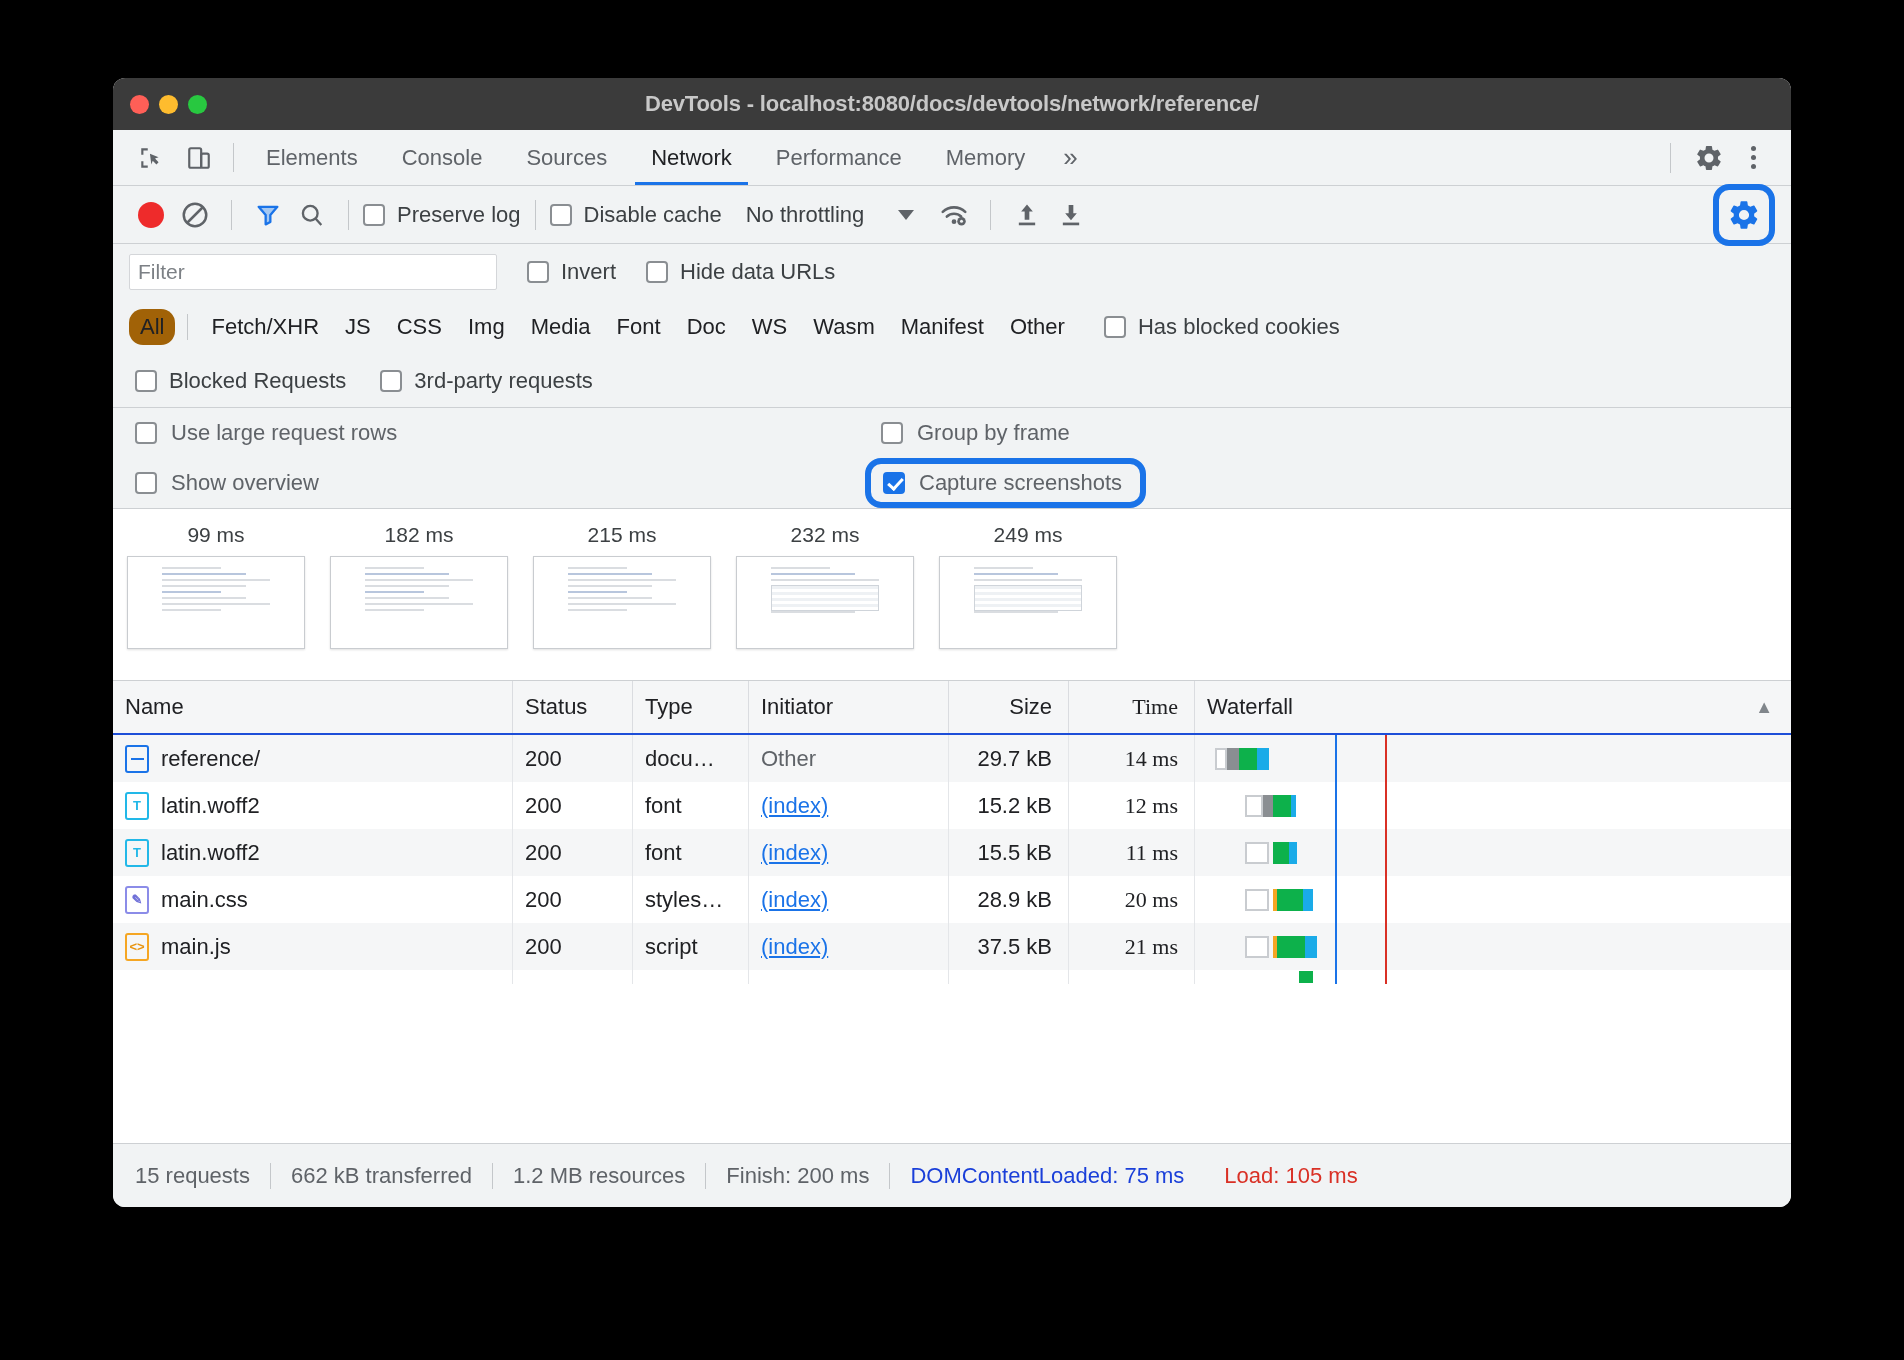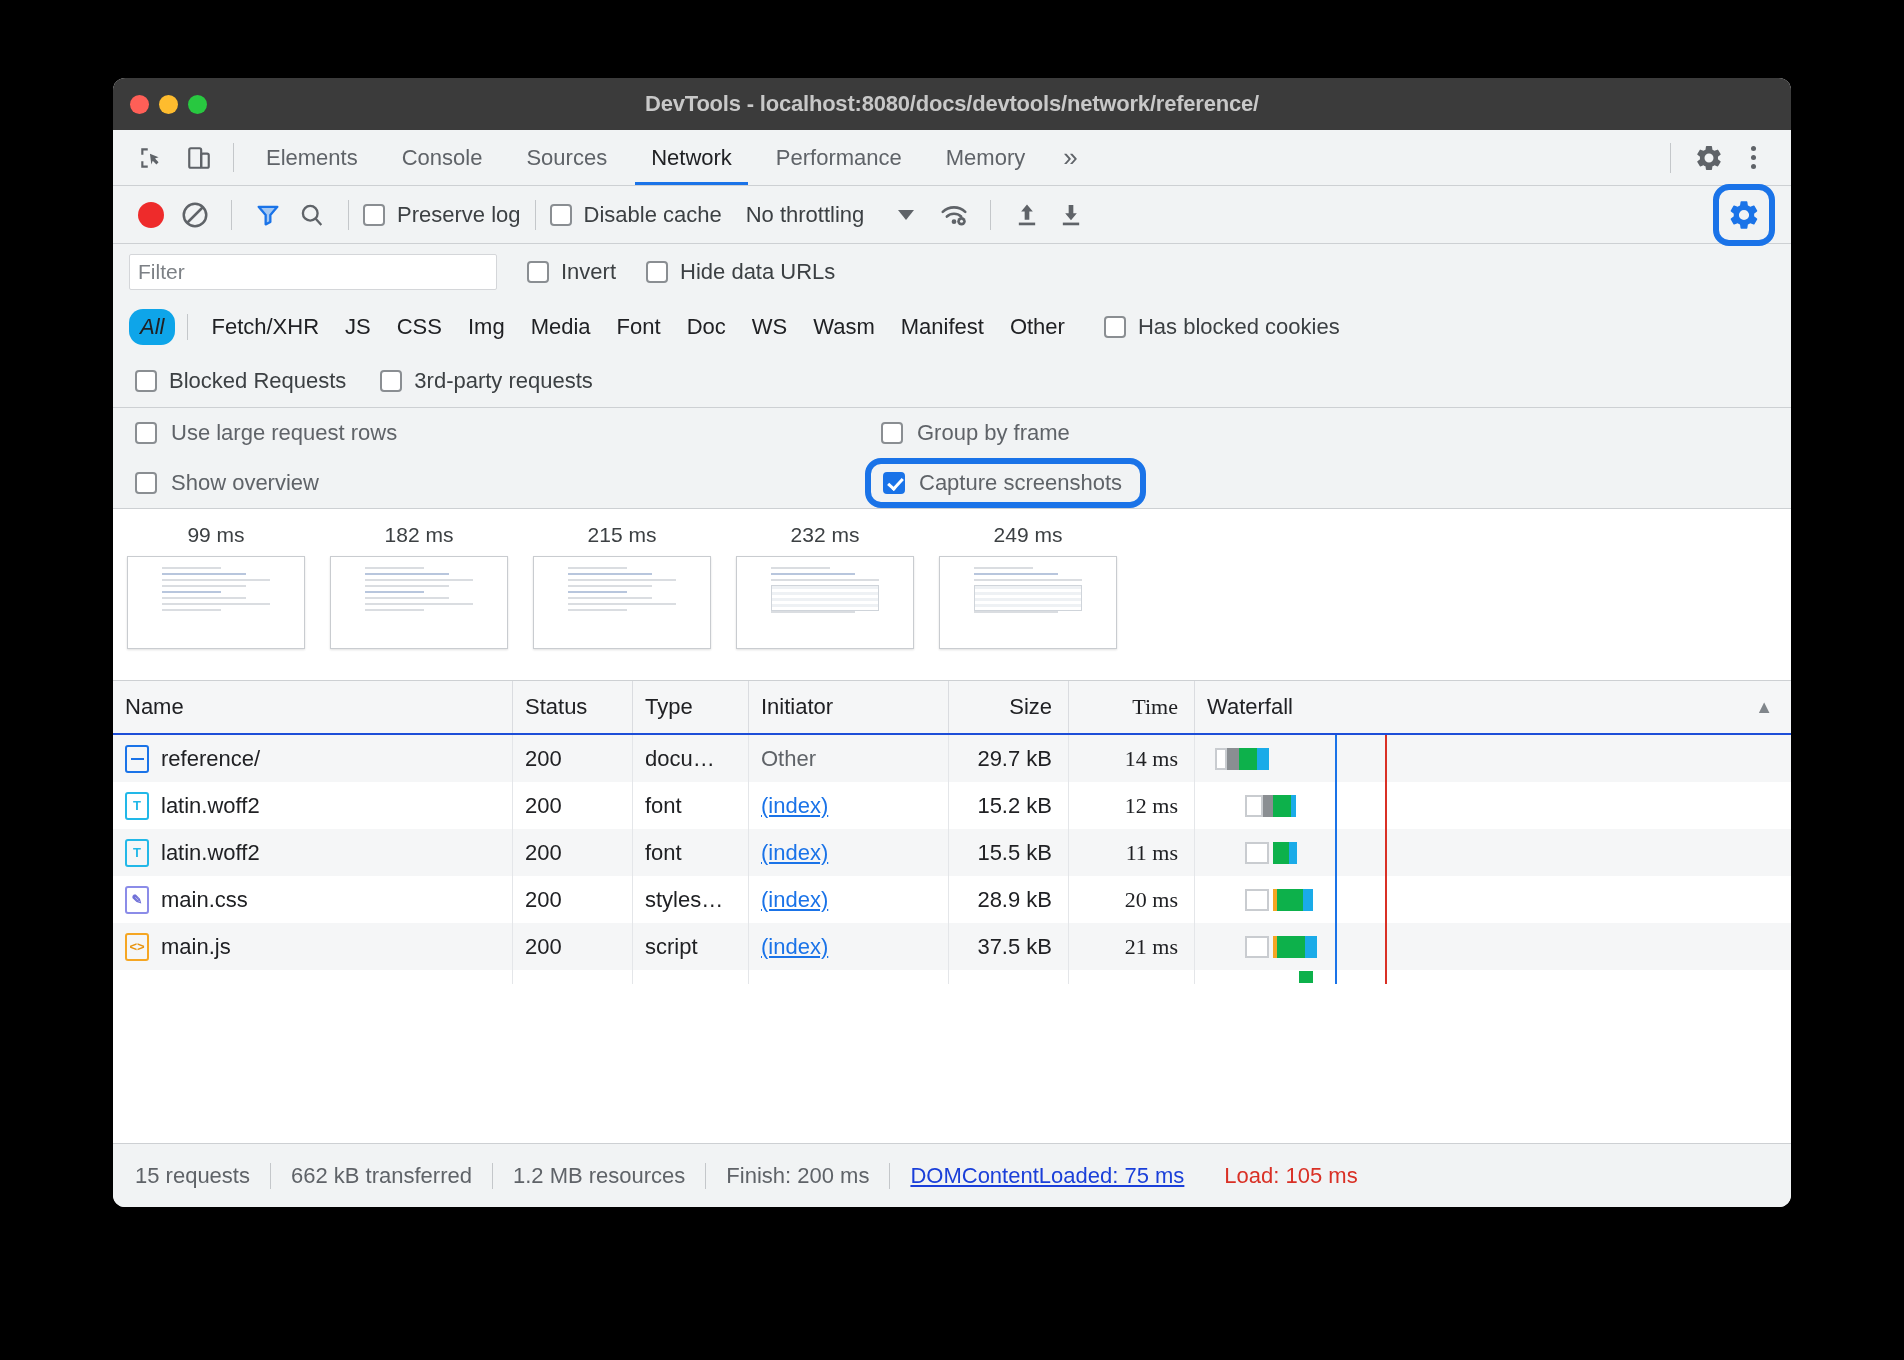--- a/index.html
+++ b/index.html
@@ -122,21 +122,21 @@
   .filter-input::placeholder { color: #7c8085; }
   
   .typebar {
     height: 54px; flex: 0 0 54px; background: #f1f3f4;
     display: flex; align-items: center; padding: 0 16px; gap: 4px;
   }
   .chip {
     font-size: 22px; color: #202124; padding: 5px 11px; border-radius: 14px;
     white-space: nowrap;
   }
-  .chip.sel { background: #0ea5e9; font-style: italic; }
+  .chip.sel { background: #a16207; }
   .chip-sep { width: 1px; height: 26px; background: #c4c7ca; margin: 0 8px; }
   .typebar .cb-row { margin-left: 24px; }
   .blockedbar {
     height: 54px; flex: 0 0 54px; background: #f1f3f4;
     display: flex; align-items: center; padding: 0 22px; gap: 34px;
     border-bottom: 1px solid #cdd0d3;
   }
   
   .settings {
     flex: 0 0 98px; background: #f1f3f4;
@@ -227,21 +227,21 @@
   
   .statusbar {
     flex: 0 0 64px; height: 64px; background: #f1f3f4;
     border-top: 1px solid #cdd0d3;
     display: flex; align-items: center; padding: 0 22px;
     font-size: 22px; color: #5f6368;
   }
   .sb-item { padding: 0 20px; white-space: nowrap; }
   .sb-item:first-child { padding-left: 0; }
   .sb-sep { width: 1px; height: 26px; background: #c4c7ca; }
-  .sb-dcl { color: #1a3fd9; text-decoration: underline; }
+  .sb-dcl { color: #1a3fd9; }
   .sb-load { color: #d93025; }
 </style>
 </head>
 <body>
 
 <div class="window">
 
   <div class="titlebar">
     <div class="traffic">
       <span class="dot red"></span>

